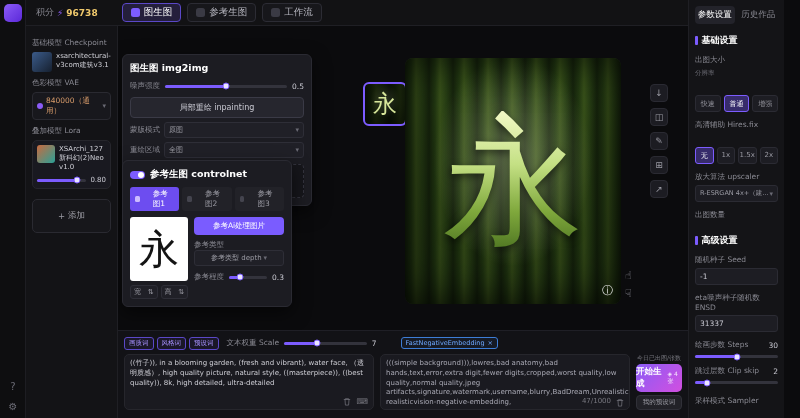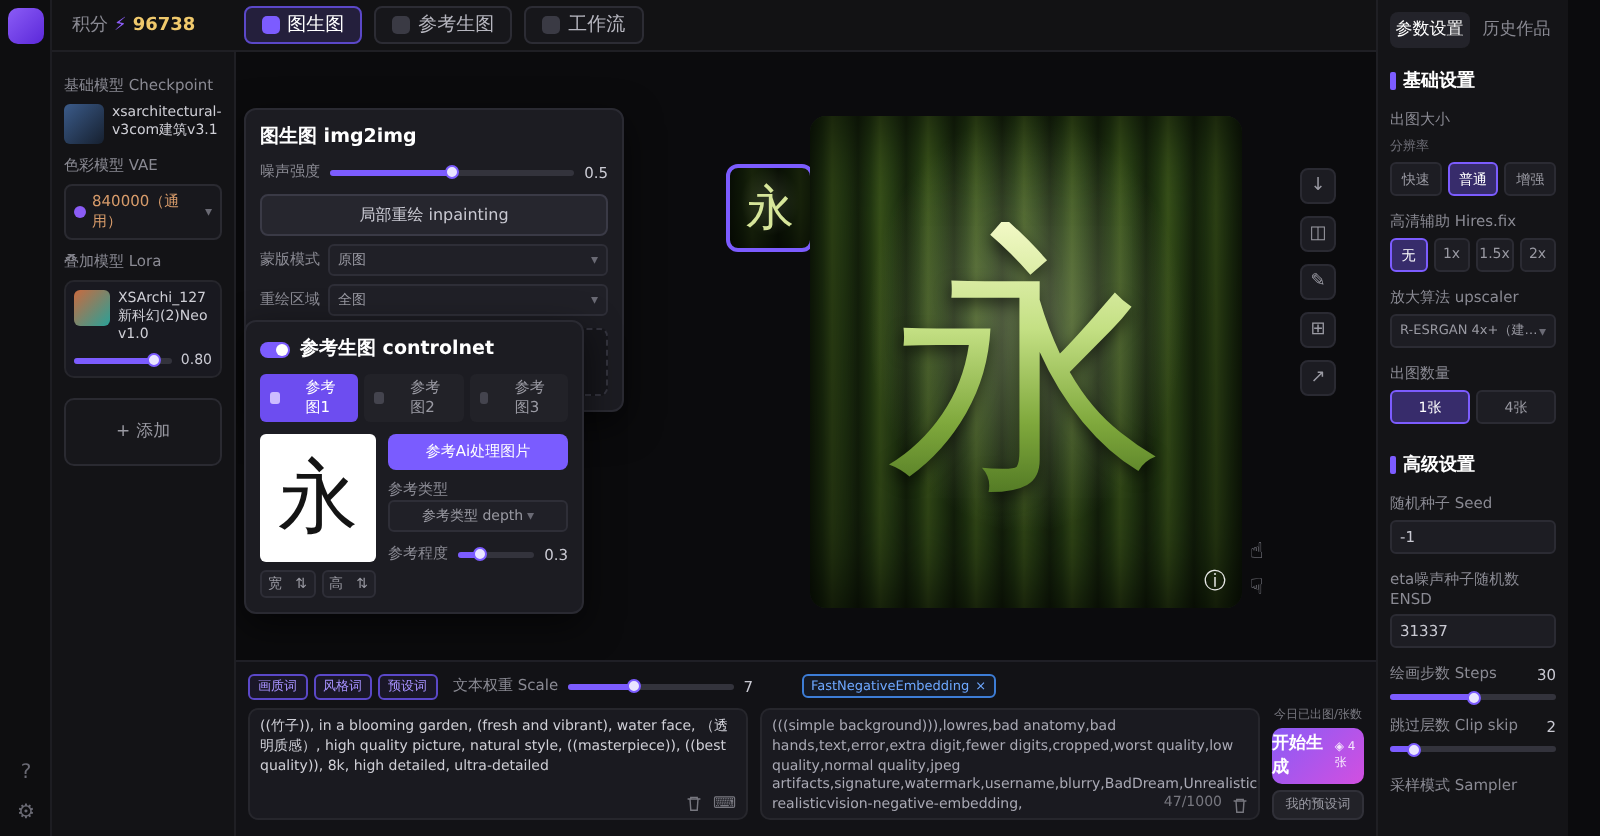--- a/index.html
+++ b/index.html
@@ -147,21 +147,21 @@
   
   .rpanel{position:absolute;left:688px;top:0;width:96px;height:418px;background:#141417;
     border-left:1px solid #1f1f24;padding:6px;font-size:8px}
   .rp-tabs{display:flex;gap:4px}
   .rp-tab{flex:1;text-align:center;padding:3px 0;border-radius:4px;font-size:8.5px;color:#8a8a93}
   .rp-tab.active{background:#23232a;color:#fff}
   .rp-section{display:flex;align-items:center;gap:4px;color:#fff;font-weight:bold;font-size:9px;margin-top:10px}
   .rp-section::before{content:"";width:2.5px;height:9px;background:#7c5cff;border-radius:1px}
   .rp-label{color:#8a8a93;font-size:7.5px;margin-top:8px}
   .rp-sub{color:#6f6f78;font-size:6.5px;margin-top:4px}
-  .btn-group{display:flex;gap:3px;margin-top:3px}
+  .btn-group{display:flex;gap:3px;margin-top:17px}
   .gbtn{flex:1;text-align:center;background:#1d1d23;border:1px solid #2b2b33;border-radius:3px;
     color:#9a9aa3;font-size:7px;padding:2.5px 0}
   .gbtn.active{background:#372c6b;border-color:#7c5cff;color:#fff}
   .rp-select{margin-top:3px;display:flex;align-items:center;background:#1d1d23;border:1px solid #2b2b33;
     border-radius:3px;padding:3px 4px;color:#9a9aa3;font-size:6.5px;white-space:nowrap;overflow:hidden}
   .rp-select .txt{overflow:hidden;text-overflow:ellipsis}
   .rp-input{margin-top:3px;background:#1d1d23;border:1px solid #2b2b33;border-radius:3px;
     padding:3px 4px;color:#c9c9d2;font-size:7.5px}
   .rp-valrow{display:flex;justify-content:space-between;align-items:center;margin-top:8px}
   .rp-val{color:#c9c9d2;font-size:7.5px}
@@ -420,24 +420,20 @@
       <div class="gbtn">2x</div>
     </div>
 
     <div class="rp-label">放大算法 upscaler</div>
     <div class="rp-select">
       <span class="txt">R-ESRGAN 4x+（建议多种风格）</span>
       <span class="chev">▾</span>
     </div>
 
     <div class="rp-label">出图数量</div>
-    <div class="btn-group">
-      <div class="gbtn active">1张</div>
-      <div class="gbtn">4张</div>
-    </div>
 
     <div class="rp-section" style="margin-top:14px">高级设置</div>
     <div class="rp-label">随机种子 Seed</div>
     <div class="rp-input">-1</div>
 
     <div class="rp-label">eta噪声种子随机数 ENSD</div>
     <div class="rp-input">31337</div>
 
     <div class="rp-valrow">
       <span class="rp-label" style="margin-top:0">绘画步数 Steps</span>

